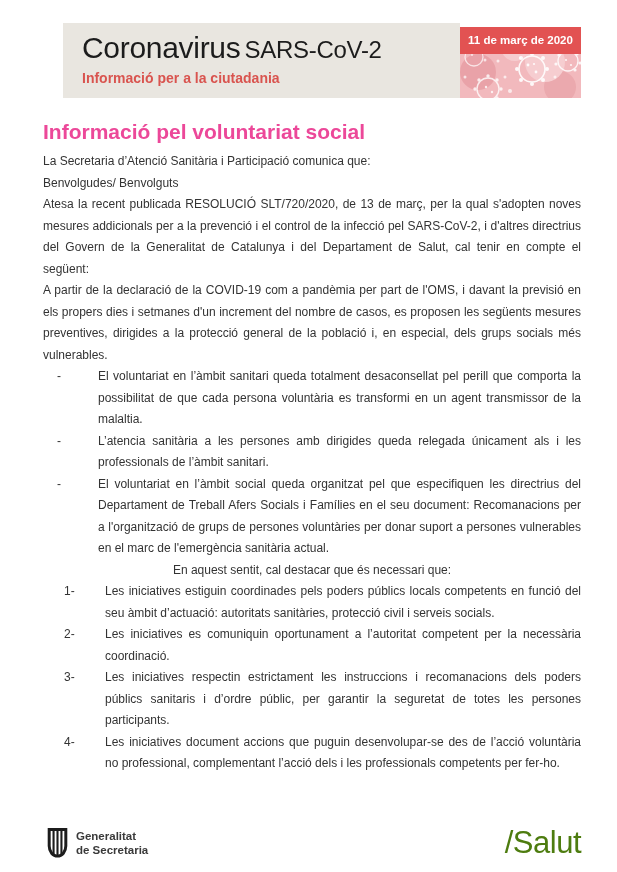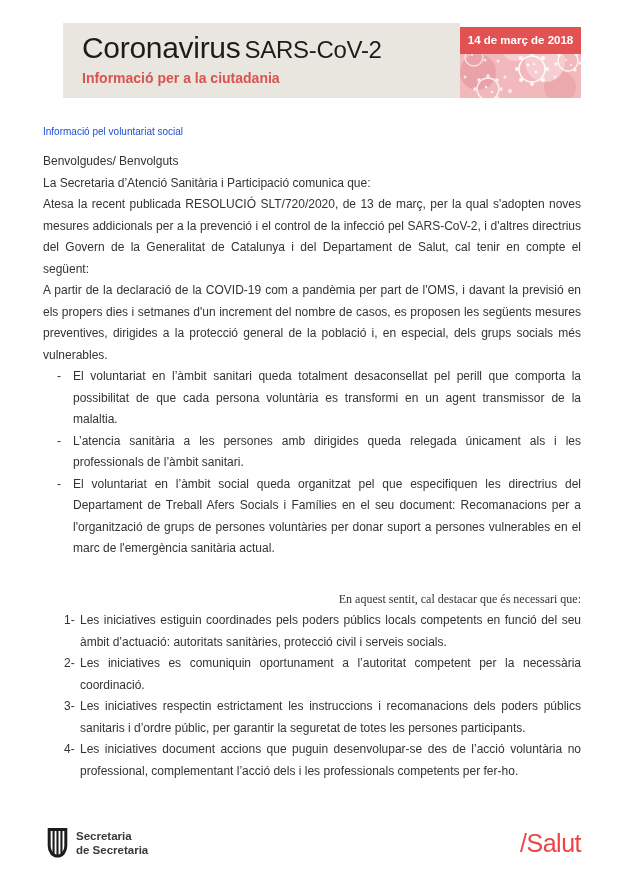--- a/index.html
+++ b/index.html
@@ -48,51 +48,51 @@
     font-size: 11.5px; font-weight: bold;
     text-align: center; line-height: 27px;
   }
 
   
   .main {
     position: absolute; left: 43px; top: 122px; width: 538px;
     font-size: 12px; line-height: 21.5px;
   }
   .section-title {
-    font-size: 10px; font-weight: normal;
-    color: #1d4ed8;
+    font-size: 21px; font-weight: bold;
+    color: #ec4899;
     line-height: 20px;
     margin-bottom: 9px;
   }
   .para { text-align: justify; }
   .plain { text-align: left; }
   .bullet-row, .num-row { display: flex; }
   .bullet-marker {
     flex: 0 0 30px; width: 30px; padding-left: 14px;
   }
   .num-marker {
     flex: 0 0 37px; width: 37px; padding-left: 21px;
   }
-  .item-text { flex: 1; text-align: justify; }
-  .second-intro { margin-top: 29px; text-align: right; font-family: Liberation Serif, serif; }
+  .item-text { flex: 1; text-align: justify; margin-left: 25px; }
+  .second-intro { text-align: center; }
 
   
   .footer {
     position: absolute; left: 43px; right: 36px; top: 820px; height: 46px;
     display: flex; justify-content: space-between; align-items: center;
   }
   .gencat { display: flex; align-items: center; }
   .shield { margin: 0 8px 0 4px; display: block; }
   .gencat-text {
     font-size: 11.5px; font-weight: bold; color: #3a3a3a;
     line-height: 14px;
   }
   .salut-brand {
-    font-size: 25px; font-weight: 400;
-    color: #ef4444;
+    font-size: 31px; font-weight: 400;
+    color: #4d7c0f;
     letter-spacing: -0.5px;
   }
 </style>
 </head>
 <body>
 
 <div class="page">
 
   <div class="header">
     <div class="band">
@@ -168,29 +168,29 @@
 
         <g fill="#ffffff" opacity="0.7">
           <circle cx="45" cy="50" r="1.5"></circle>
             <circle cx="50" cy="64" r="2"></circle>
             <circle cx="95" cy="50" r="1.5"></circle>
           <circle cx="38" cy="34" r="1.5"></circle>
             <circle cx="60" cy="31" r="1.2"></circle>
             <circle cx="5" cy="50" r="1.5"></circle>
         </g>
       </svg>
-      <div class="date-badge">14 de març de 2018</div>
+      <div class="date-badge">11 de març de 2020</div>
     </div>
   </div>
 
   <div class="main">
     <div class="section-title">Informació pel voluntariat social</div>
 
+    <p class="para plain">La Secretaria d’Atenció Sanitària i Participació comunica que:</p>
     <p class="para plain">Benvolgudes/ Benvolguts</p>
-    <p class="para plain">La Secretaria d’Atenció Sanitària i Participació comunica que:</p>
     <p class="para">Atesa la recent publicada RESOLUCIÓ SLT/720/2020, de 13 de març, per la qual s'adopten noves mesures addicionals per a la prevenció i el control de la infecció pel SARS-CoV-2, i d'altres directrius del Govern de la Generalitat de Catalunya i del Departament de Salut, cal tenir en compte el següent:</p>
     <p class="para">A partir de la declaració de la COVID-19 com a pandèmia per part de l'OMS, i davant la previsió en els propers dies i setmanes d'un increment del nombre de casos, es proposen les següents mesures preventives, dirigides a la protecció general de la població i, en especial, dels grups socials més vulnerables.</p>
 
     <div>
       <div class="bullet-row">
         <span class="bullet-marker">-</span>
         <span class="item-text">El voluntariat en l’àmbit sanitari queda totalment desaconsellat pel perill que comporta la possibilitat de que cada persona voluntària es transformi en un agent transmissor de la malaltia.</span>
       </div>
       <div class="bullet-row">
         <span class="bullet-marker">-</span>
@@ -233,20 +233,20 @@
             </clipPath>
         </defs>
         <path d="M2.5 2.5 h19 v19 a9.5 11.5 0 0 1 -19 0 z" fill="#ffffff" stroke="#1c1c1c" stroke-width="3.4"></path>
         <g clip-path="url(#shieldClip)" stroke="#1c1c1c" stroke-width="2.4">
           <line x1="7.5" y1="0" x2="7.5" y2="36"></line>
           <line x1="12" y1="0" x2="12" y2="36"></line>
           <line x1="16.5" y1="0" x2="16.5" y2="36"></line>
         </g>
       </svg>
       <div class="gencat-text">
-        <div>Secretaria</div>
+        <div>Generalitat</div>
         <div>de Secretaria</div>
       </div>
     </div>
     <div class="salut-brand">/Salut</div>
   </div>
 
 </div>
 
 </body></html>

